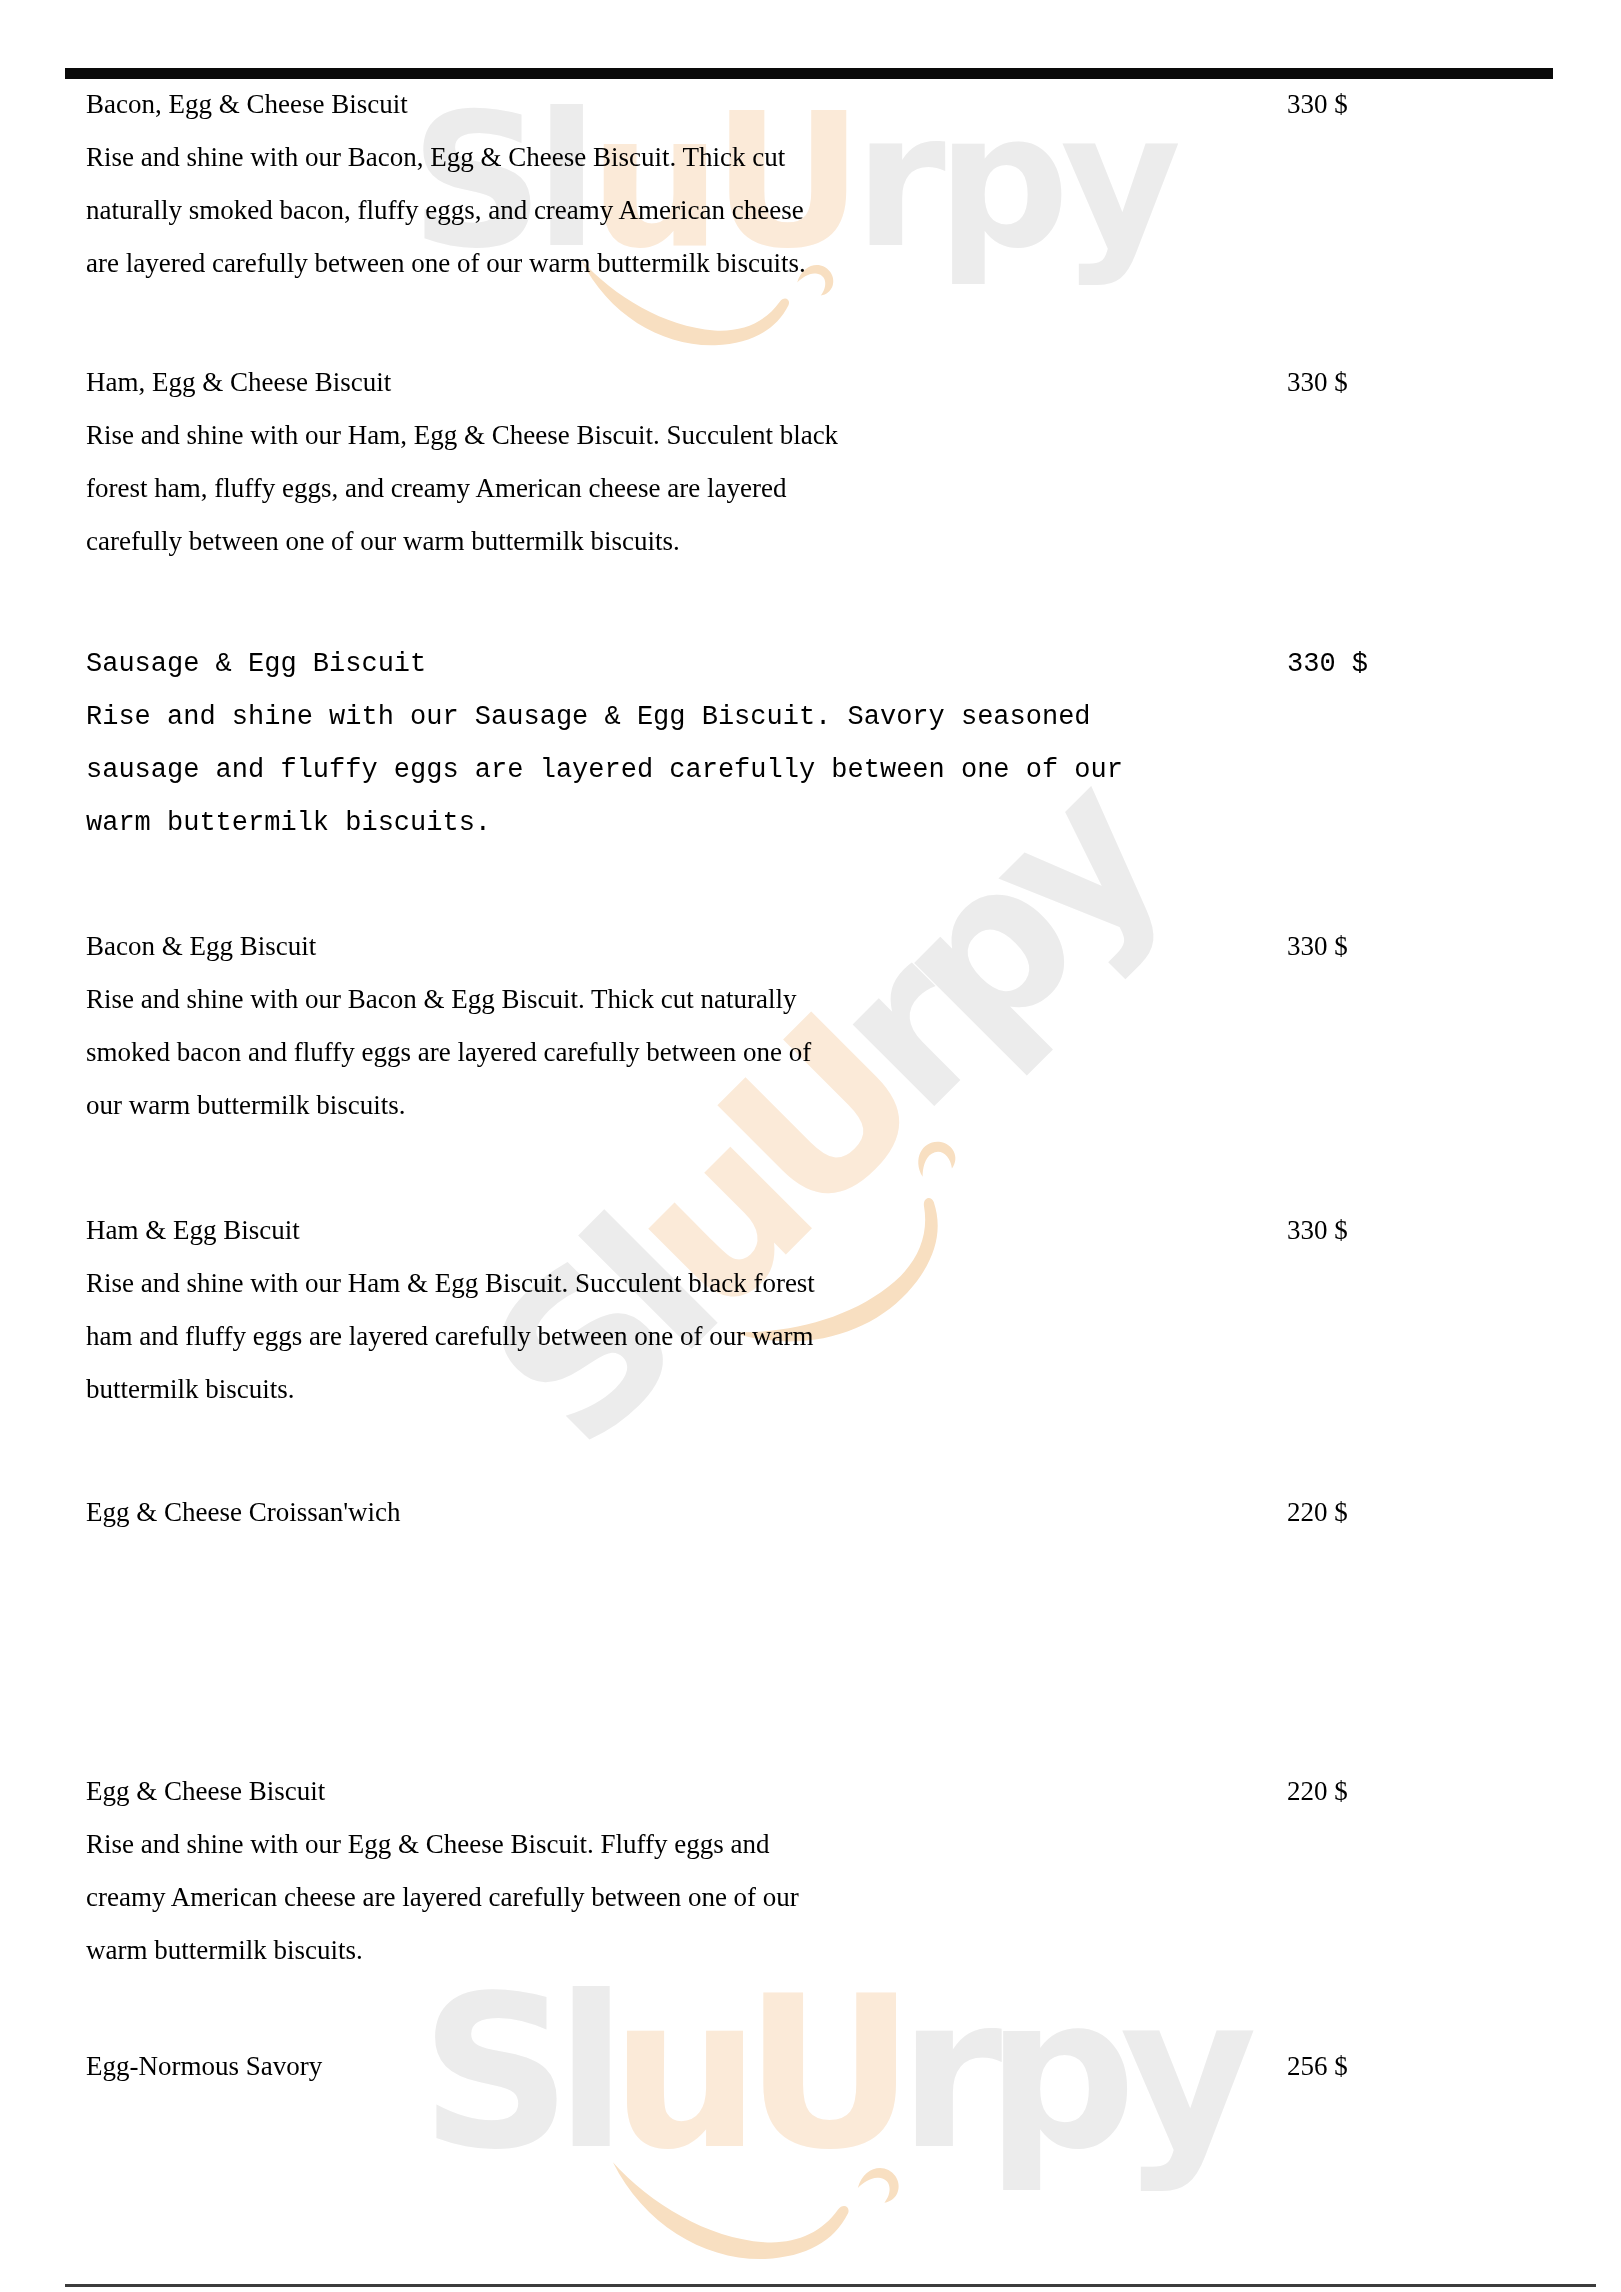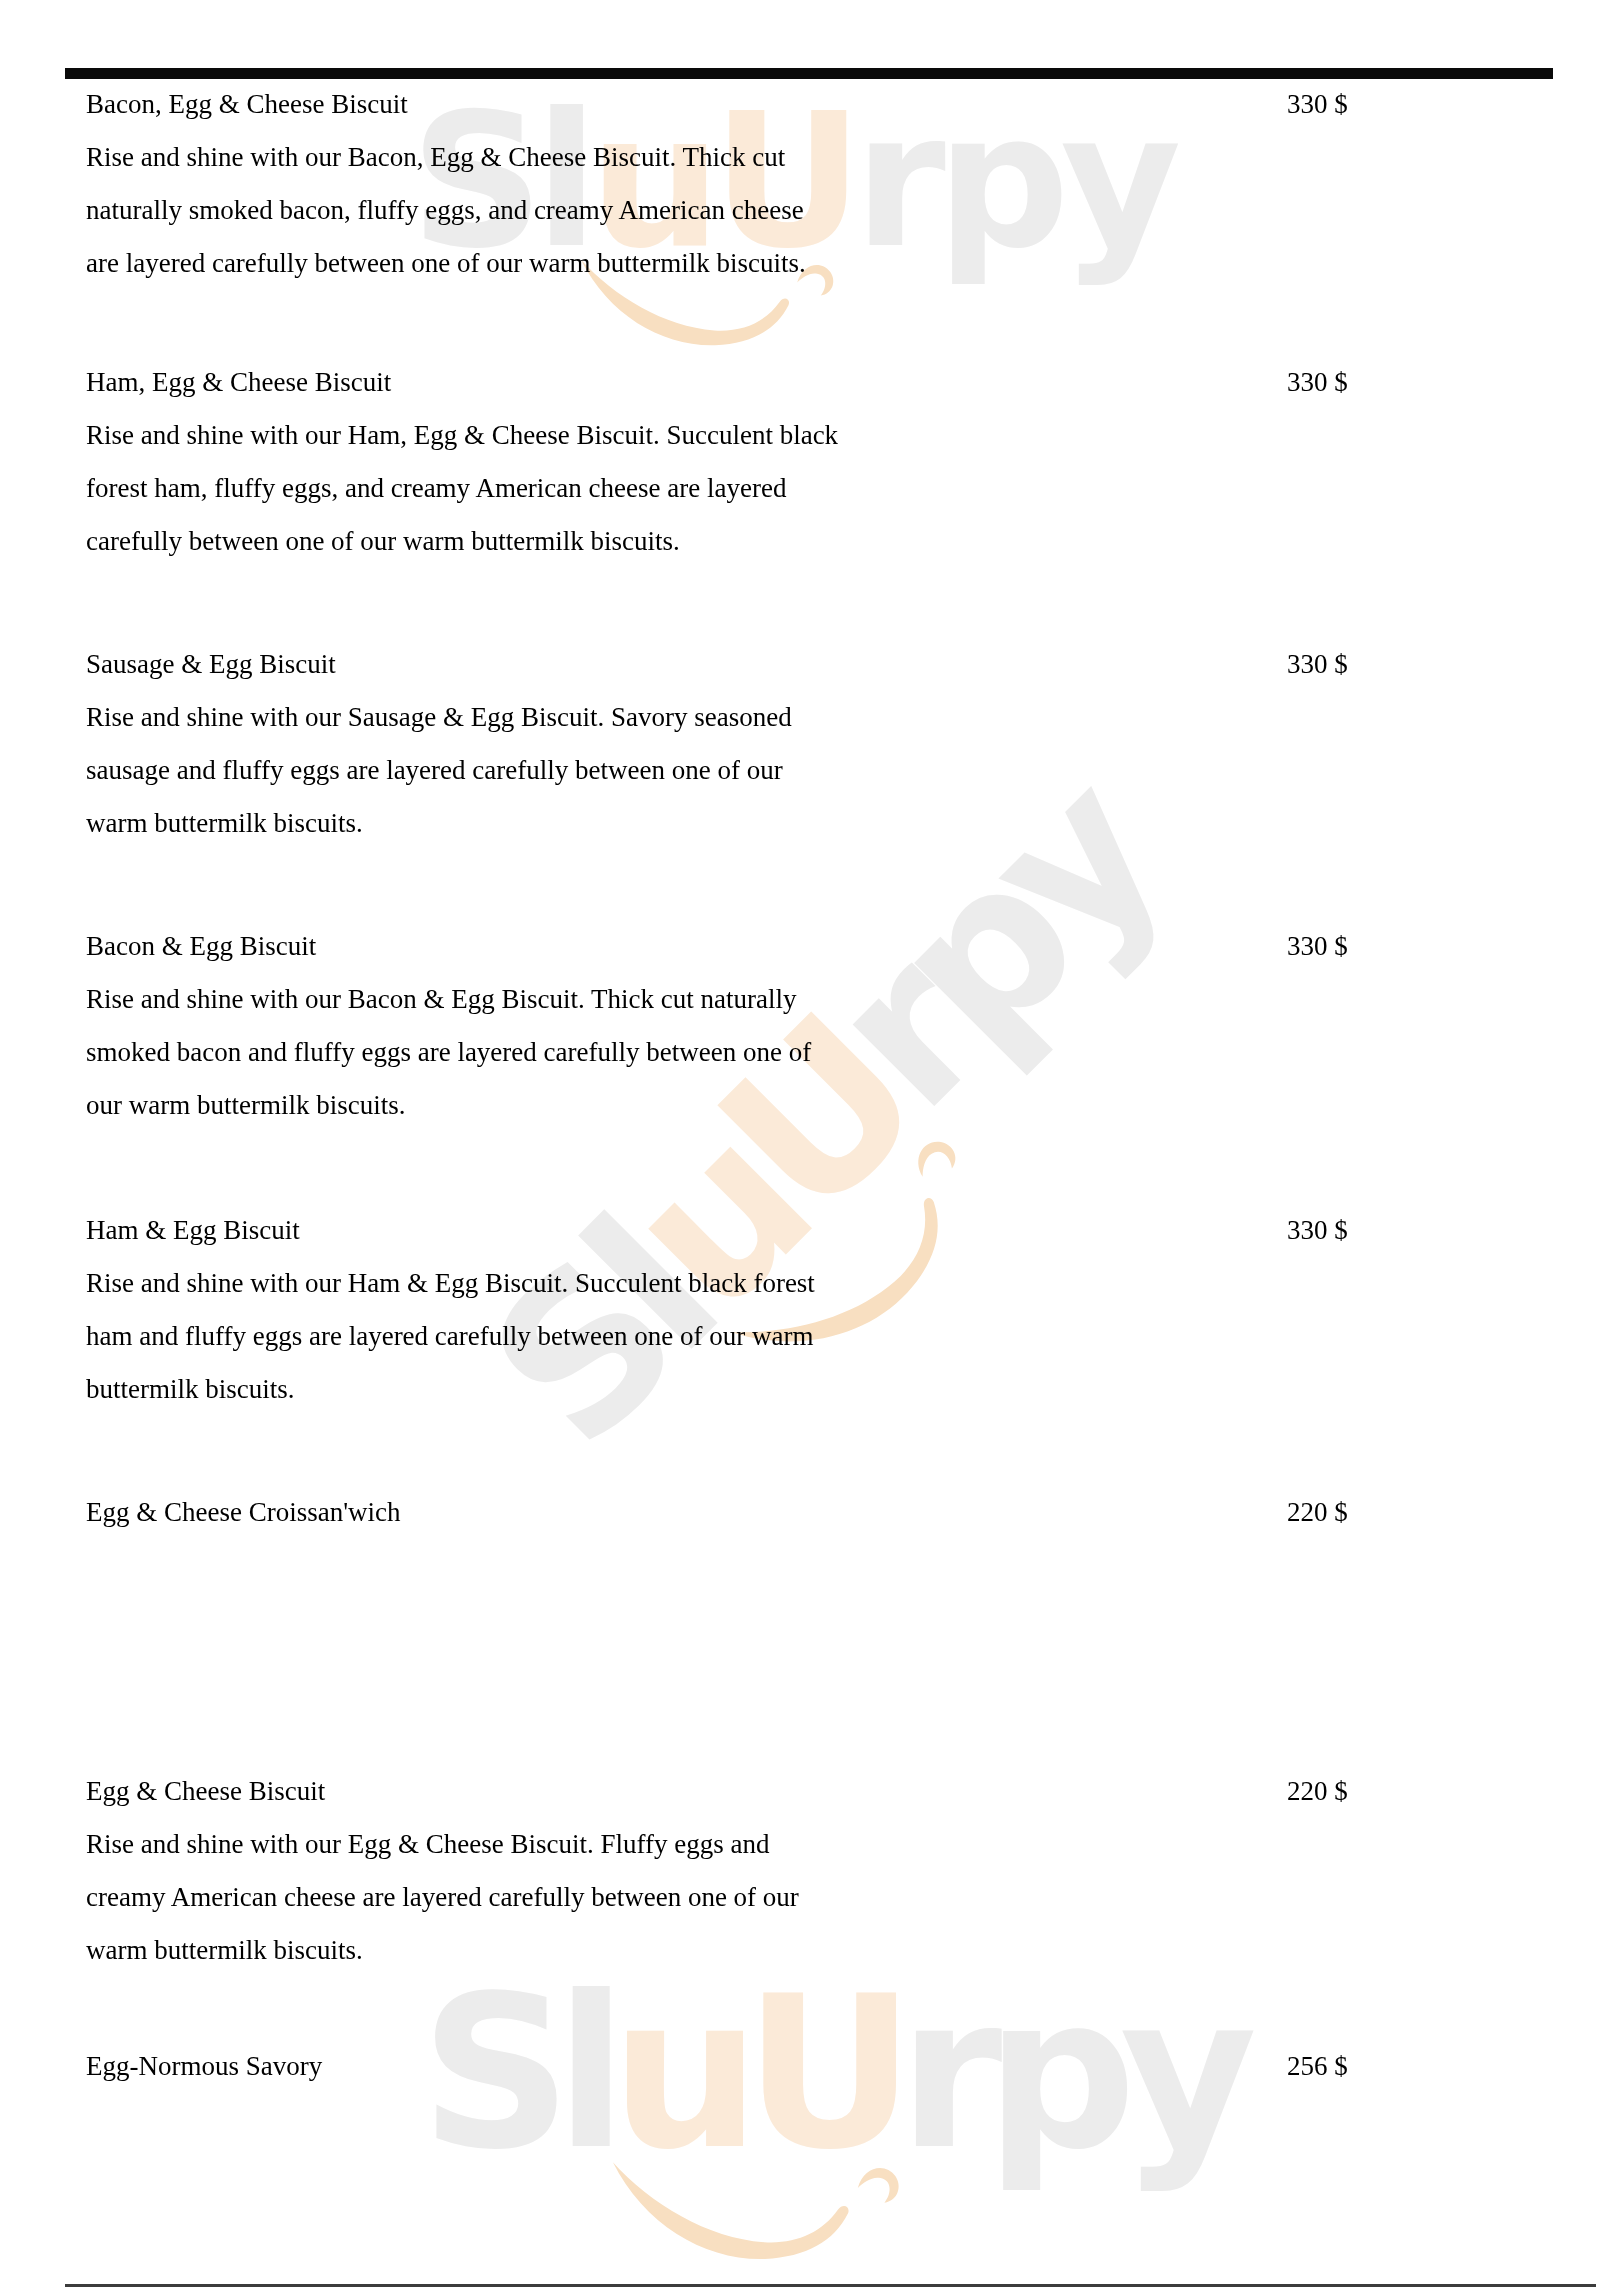--- a/index.html
+++ b/index.html
@@ -94,21 +94,21 @@
   <div class="item" style="top: 356px;">
     <div class="row">
       <span class="iname">Ham, Egg &amp; Cheese Biscuit</span>
       <span class="iprice">330 $</span>
     </div>
     <p class="idesc">Rise and shine with our Ham, Egg &amp; Cheese Biscuit. Succulent black
 forest ham, fluffy eggs, and creamy American cheese are layered
 carefully between one of our warm buttermilk biscuits.</p>
   </div>
 
-  <div class="item" style="top: 638px;">
+  <div class="item" style="top: 638px; font-family: Liberation Mono, monospace;">
     <div class="row">
       <span class="iname">Sausage &amp; Egg Biscuit</span>
       <span class="iprice">330 $</span>
     </div>
     <p class="idesc">Rise and shine with our Sausage &amp; Egg Biscuit. Savory seasoned
 sausage and fluffy eggs are layered carefully between one of our
 warm buttermilk biscuits.</p>
   </div>
 
   <div class="item" style="top: 920px;">

